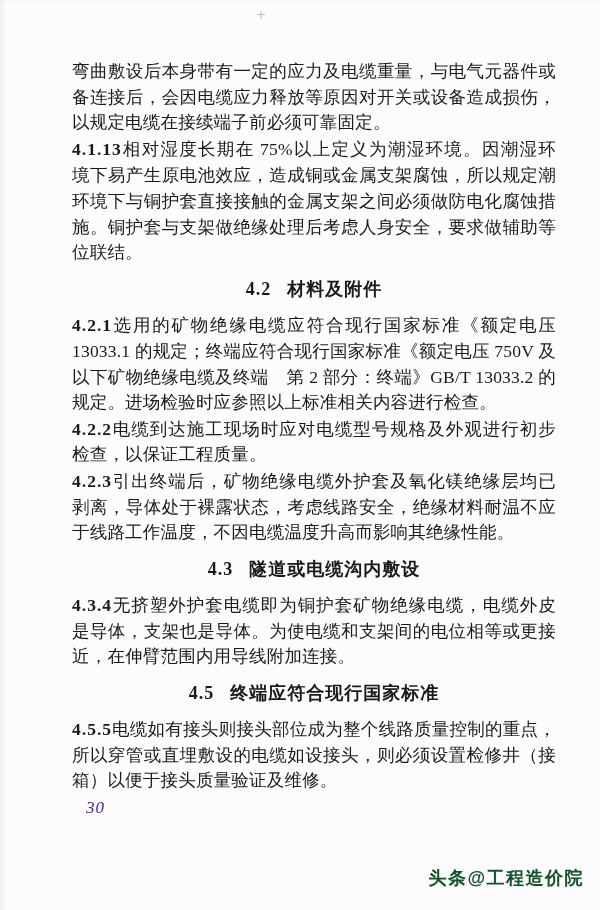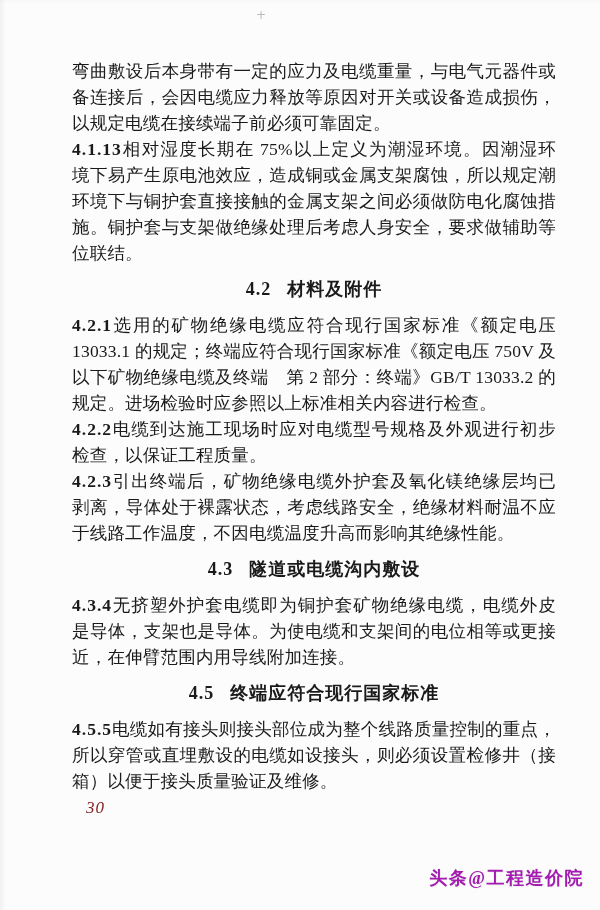--- a/index.html
+++ b/index.html
@@ -37,51 +37,51 @@
     white-space: nowrap;
     overflow: visible;
   }
   .line.fill {
     text-align: justify;
     text-align-last: justify;
     white-space: normal;
     height: 26px;
     overflow: hidden;
   }
-  .line.last { text-align: center; text-align-last: left; }
+  .line.last { text-align: center; text-align-last: left; font-family: Liberation Mono, monospace; }
   .num {
     font-weight: bold;
     font-family: "Liberation Serif", "DejaVu Serif", serif;
     letter-spacing: 1px;
   }
   .heading {
     height: 26px; line-height: 26px;
     margin-top: 10px; margin-bottom: 10px;
     text-align: center; text-align-last: center;
     font-weight: bold;
     font-size: 18px;
   }
   .heading .h-num { letter-spacing: 1px; text-align: right; }
   .heading .h-title { margin-left: 16px; letter-spacing: 1px; }
   .page-number {
     margin-top: 4px;
     padding-left: 14px;
     font-style: italic;
     font-size: 17px;
-    color: #7f1d1d;
+    color: #4c1d95;
     letter-spacing: 1px;
   }
   .watermark {
     position: absolute;
     right: 16px; top: 866px;
-    font-family: Liberation Serif, serif;
+    font-family: Liberation Sans, sans-serif;
     font-weight: bold;
     font-size: 18px;
     letter-spacing: 1.5px;
-    color: #a21caf;
+    color: #14532d;
     text-shadow: 1px 1px 0 #f2f2f2;
   }
 </style>
 </head>
 <body>
 
 <div class="scan-layer"></div>
 
 <span class="reg-mark">+</span>
 

